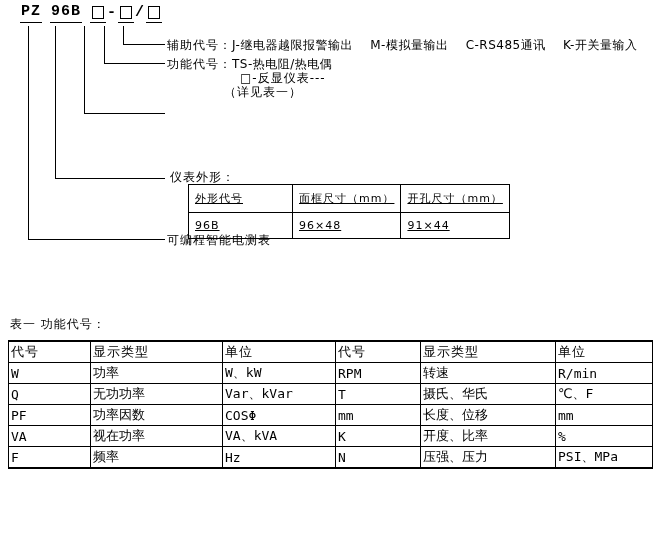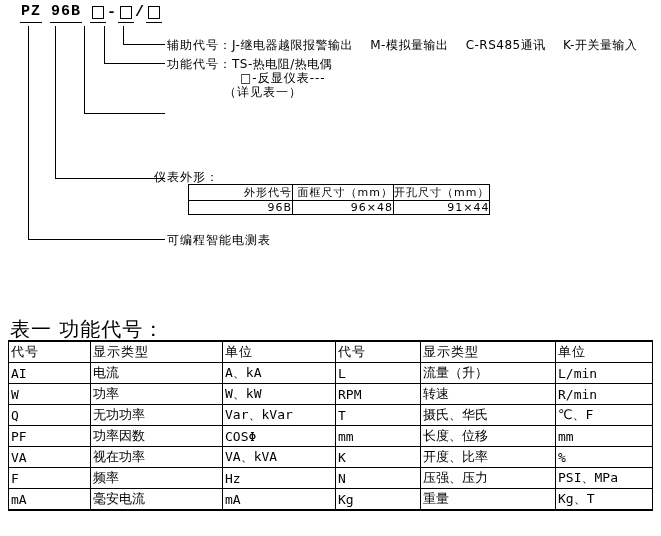--- a/index.html
+++ b/index.html
@@ -23,25 +23,25 @@
   .hline{position:absolute;height:1px;background:#000;}
   
   .ann{position:absolute;font-size:12px;line-height:14px;white-space:pre;letter-spacing:1px;}
   .ann .lat{letter-spacing:0.5px;}
   
   .shape-table{
     position:absolute;left:188px;top:184px;border-collapse:collapse;
     font-size:11px;letter-spacing:1px;table-layout:fixed;
   }
   .shape-table td{
-    border:1px solid #000;text-align:right;padding:0;height:13px;
-    overflow:hidden;white-space:nowrap;
+    border:1px solid #000;text-align:left;padding:6px;height:13px;
+    overflow:hidden;white-space:nowrap;text-decoration:underline;
   }
   
-  .tbl-title{position:absolute;left:10px;top:316px;font-size:20px;letter-spacing:1px;}
+  .tbl-title{position:absolute;left:10px;top:316px;font-size:12px;letter-spacing:1px;}
   
   .main-table{
     position:absolute;left:8px;top:340px;border-collapse:collapse;table-layout:fixed;
     width:645px;font-size:13px;
     border-top:2px solid #000;border-bottom:2px solid #000;
     font-family:"DejaVu Sans Mono","DejaVu Sans",monospace;
   }
   .main-table td{
     border:1px solid #000;padding:0 2px;height:20px;
     overflow:hidden;white-space:nowrap;
@@ -82,21 +82,21 @@
   <div class="hline" style="left:55px;top:178px;width:110px;"></div>
   <div class="hline" style="left:28px;top:239px;width:137px;"></div>
 
   <div class="ann" style="left:167px;top:38px;text-align:center;"><span>辅助代号：</span><span class="lat">J-继电器越限报警输出    M-模拟量输出    C-RS485通讯    K-开关量输入</span></div>
 
   <div class="ann" style="left:167px;top:57px;"><span>功能代号：</span><span class="lat">TS-热电阻/热电偶</span></div>
   <div class="ann" style="left:240px;top:71px;">□-反显仪表---</div>
   <div class="ann" style="left:224px;top:85px;">（详见表一）</div>
 
 
-  <div class="ann" style="left:154px;top:170px;">仪表外形：</div>
+  <div class="ann" style="left:170px;top:170px;">仪表外形：</div>
 
   <table class="shape-table">
     <colgroup>
         <col style="width:104px">
         <col style="width:101px">
         <col style="width:96px">
       </colgroup>
     <tbody>
         <tr>
       <td>外形代号</td>
@@ -127,28 +127,20 @@
     <tbody>
         <tr class="hdr">
       <td>代号</td>
       <td>显示类型</td>
       <td>单位</td>
       <td>代号</td>
       <td>显示类型</td>
       <td>单位</td>
     </tr>
     <tr>
-      <td>AI</td>
-      <td>电流</td>
-      <td>A、kA</td>
-      <td>L</td>
-      <td>流量（升）</td>
-      <td>L/min</td>
-    </tr>
-    <tr>
       <td>W</td>
       <td>功率</td>
       <td>W、kW</td>
       <td>RPM</td>
       <td>转速</td>
       <td>R/min</td>
     </tr>
     <tr>
       <td>Q</td>
       <td>无功功率</td>
@@ -174,24 +166,16 @@
       <td>%</td>
     </tr>
     <tr>
       <td>F</td>
       <td>频率</td>
       <td>Hz</td>
       <td>N</td>
       <td>压强、压力</td>
       <td>PSI、MPa</td>
     </tr>
-    <tr>
-      <td>mA</td>
-      <td>毫安电流</td>
-      <td>mA</td>
-      <td>Kg</td>
-      <td>重量</td>
-      <td>Kg、T</td>
-    </tr>
   </tbody>
     </table>
 
 </div>
 
 </body></html>

